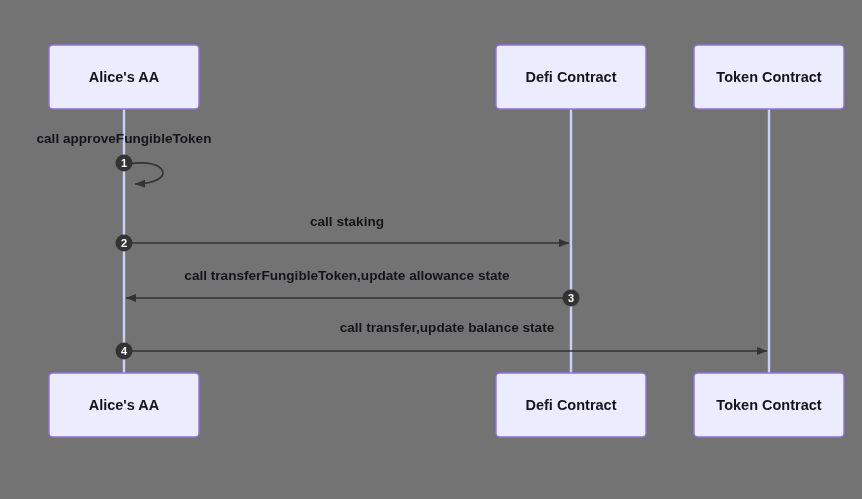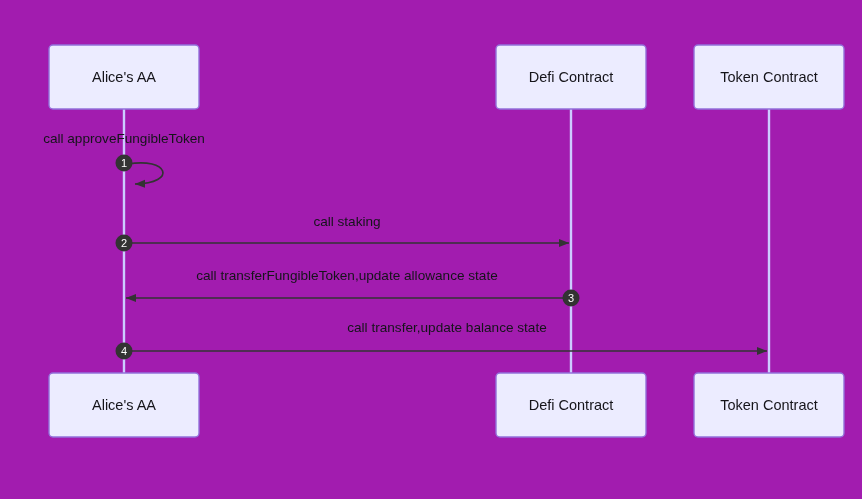--- a/index.html
+++ b/index.html
@@ -7,22 +7,23 @@
     padding: 0;
     background: #ffffff;
   }
   body {
     font-family: "Liberation Sans", sans-serif;
   }
   #diagram-root {
     position: relative;
     width: 862px;
     height: 499px;
-    background: #a21caf;
+    background: #737373;
     overflow: hidden;
+    font-weight: bold;
   }
   #diagram-svg {
     position: absolute;
     top: 0;
     left: 0;
     width: 862px;
     height: 499px;
   }
   .actor-box {
     fill: #ECECFF;

